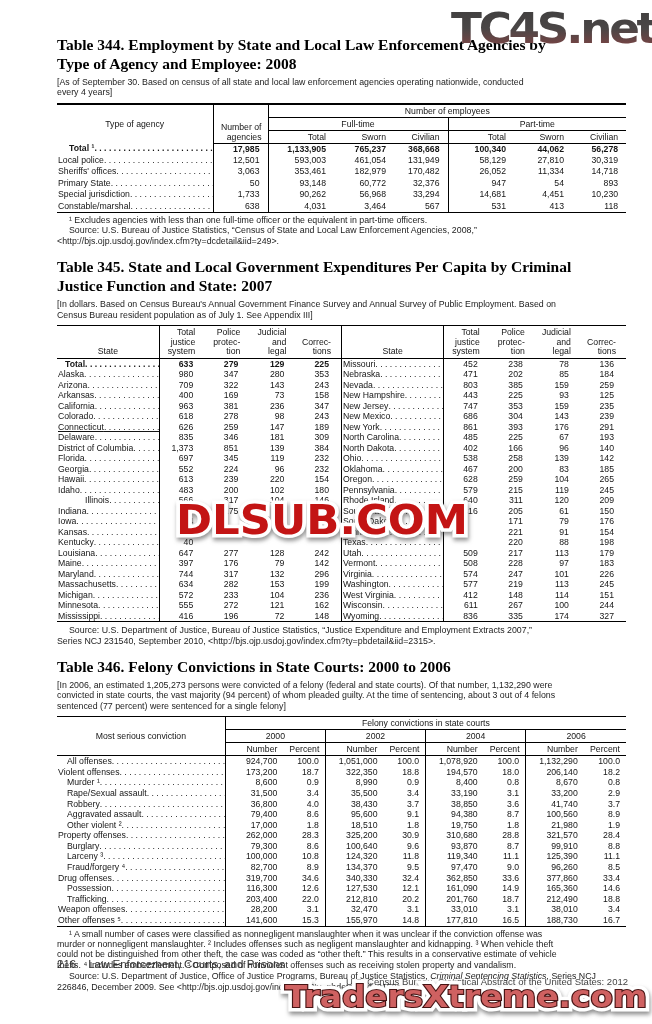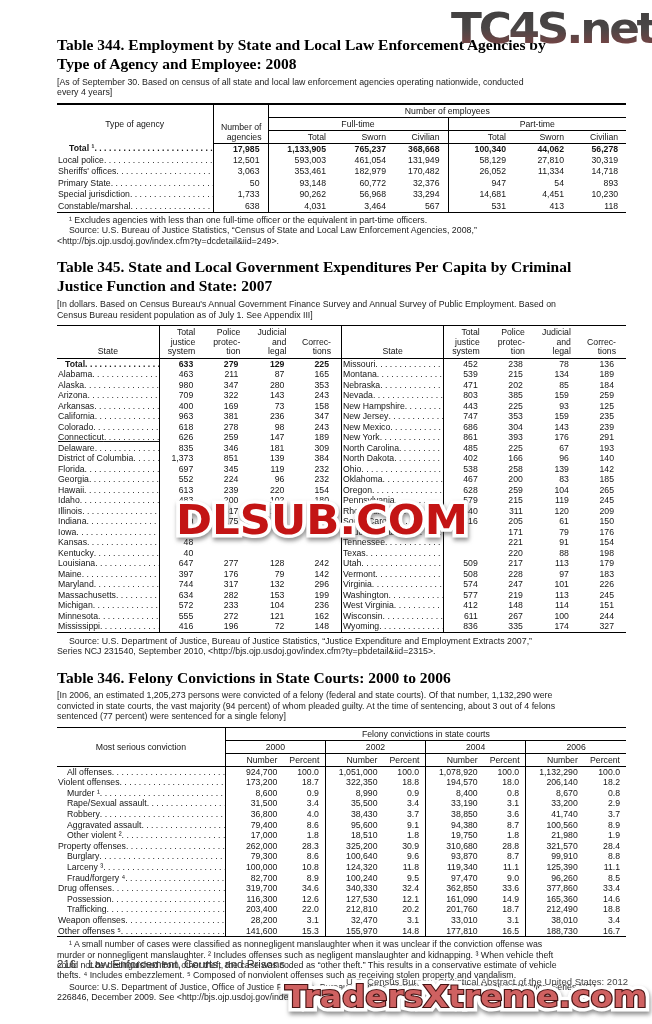--- a/index.html
+++ b/index.html
@@ -261,42 +261,20 @@
             </span>
           </td>
           <td class="num vl" style="padding-right: 12px;">452</td>
           <td class="num" style="padding-right: 12px;">238</td>
           <td class="num" style="padding-right: 12px;">78</td>
           <td class="num" style="padding-right: 12px;">136</td>
         </tr>
         <tr>
           <td class="lbl">
             <span class="lblflex" style="padding-left: 1px;">
-              <span>Alabama</span>
-              <span class="dots"></span>
-            </span>
-          </td>
-          <td class="num vl" style="padding-right: 12px;">463</td>
-          <td class="num" style="padding-right: 12px;">211</td>
-          <td class="num" style="padding-right: 12px;">87</td>
-          <td class="num" style="padding-right: 12px;">165</td>
-          <td class="lbl vl">
-            <span class="lblflex" style="padding-left: 1px;">
-              <span>Montana</span>
-              <span class="dots"></span>
-            </span>
-          </td>
-          <td class="num vl" style="padding-right: 12px;">539</td>
-          <td class="num" style="padding-right: 12px;">215</td>
-          <td class="num" style="padding-right: 12px;">134</td>
-          <td class="num" style="padding-right: 12px;">189</td>
-        </tr>
-        <tr>
-          <td class="lbl">
-            <span class="lblflex" style="padding-left: 1px;">
               <span>Alaska</span>
               <span class="dots"></span>
             </span>
           </td>
           <td class="num vl" style="padding-right: 12px;">980</td>
           <td class="num" style="padding-right: 12px;">347</td>
           <td class="num" style="padding-right: 12px;">280</td>
           <td class="num" style="padding-right: 12px;">353</td>
           <td class="lbl vl">
             <span class="lblflex" style="padding-left: 1px;">
@@ -546,21 +524,21 @@
               <span class="dots"></span>
             </span>
           </td>
           <td class="num vl" style="padding-right: 12px;">579</td>
           <td class="num" style="padding-right: 12px;">215</td>
           <td class="num" style="padding-right: 12px;">119</td>
           <td class="num" style="padding-right: 12px;">245</td>
         </tr>
         <tr>
           <td class="lbl">
-            <span class="lblflex" style="padding-left: 1px;">
+            <span class="lblflex" style="padding-left: 1px; margin-left: 27px;">
               <span>Illinois</span>
               <span class="dots"></span>
             </span>
           </td>
           <td class="num vl" style="padding-right: 12px;">566</td>
           <td class="num" style="padding-right: 12px;">317</td>
           <td class="num" style="padding-right: 12px;">104</td>
           <td class="num" style="padding-right: 12px;">146</td>
           <td class="lbl vl">
             <span class="lblflex" style="padding-left: 1px;">
@@ -1022,21 +1000,21 @@
         </tr>
         <tr>
           <td class="lbl">
             <span class="lblflex" style="padding-left: 10px;">
               <span>Fraud/forgery ⁴</span>
               <span class="dots"></span>
             </span>
           </td>
           <td class="num vl" style="padding-right: 12px;">82,700</td>
           <td class="num" style="padding-right: 6px;">8.9</td>
-          <td class="num vl" style="padding-right: 12px;">100,240</td>
+          <td class="num vl" style="padding-right: 12px;">134,370</td>
           <td class="num" style="padding-right: 6px;">9.5</td>
           <td class="num vl" style="padding-right: 12px;">97,470</td>
           <td class="num" style="padding-right: 6px;">9.0</td>
           <td class="num vl" style="padding-right: 12px;">96,260</td>
           <td class="num" style="padding-right: 6px;">8.5</td>
         </tr>
         <tr>
           <td class="lbl">
             <span class="lblflex" style="padding-left: 1px;">
               <span>Drug offenses</span>

